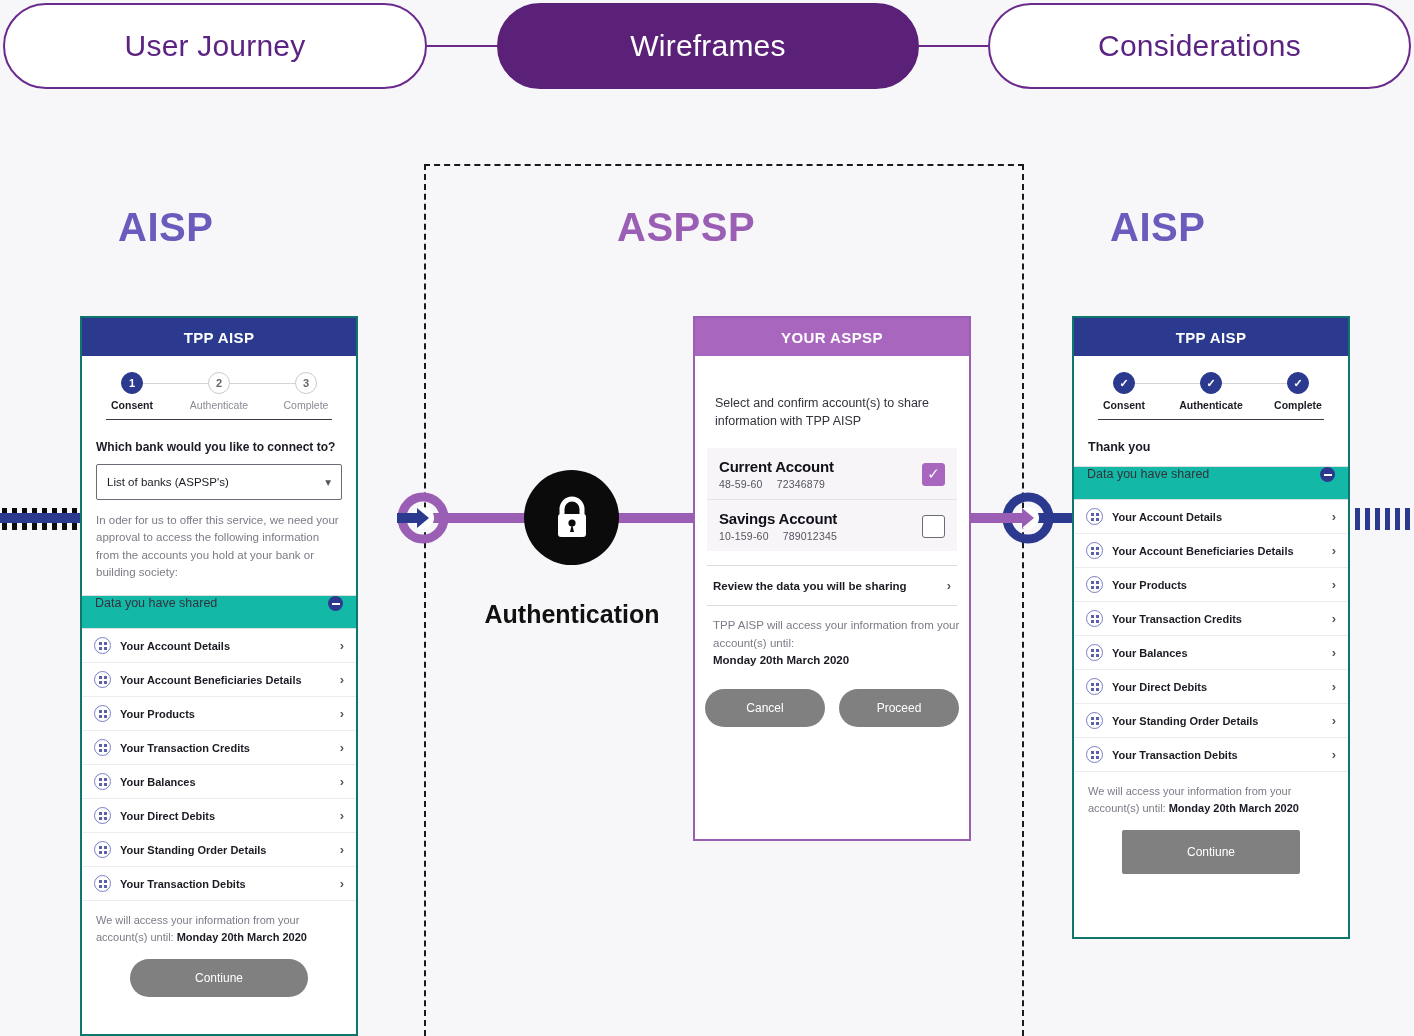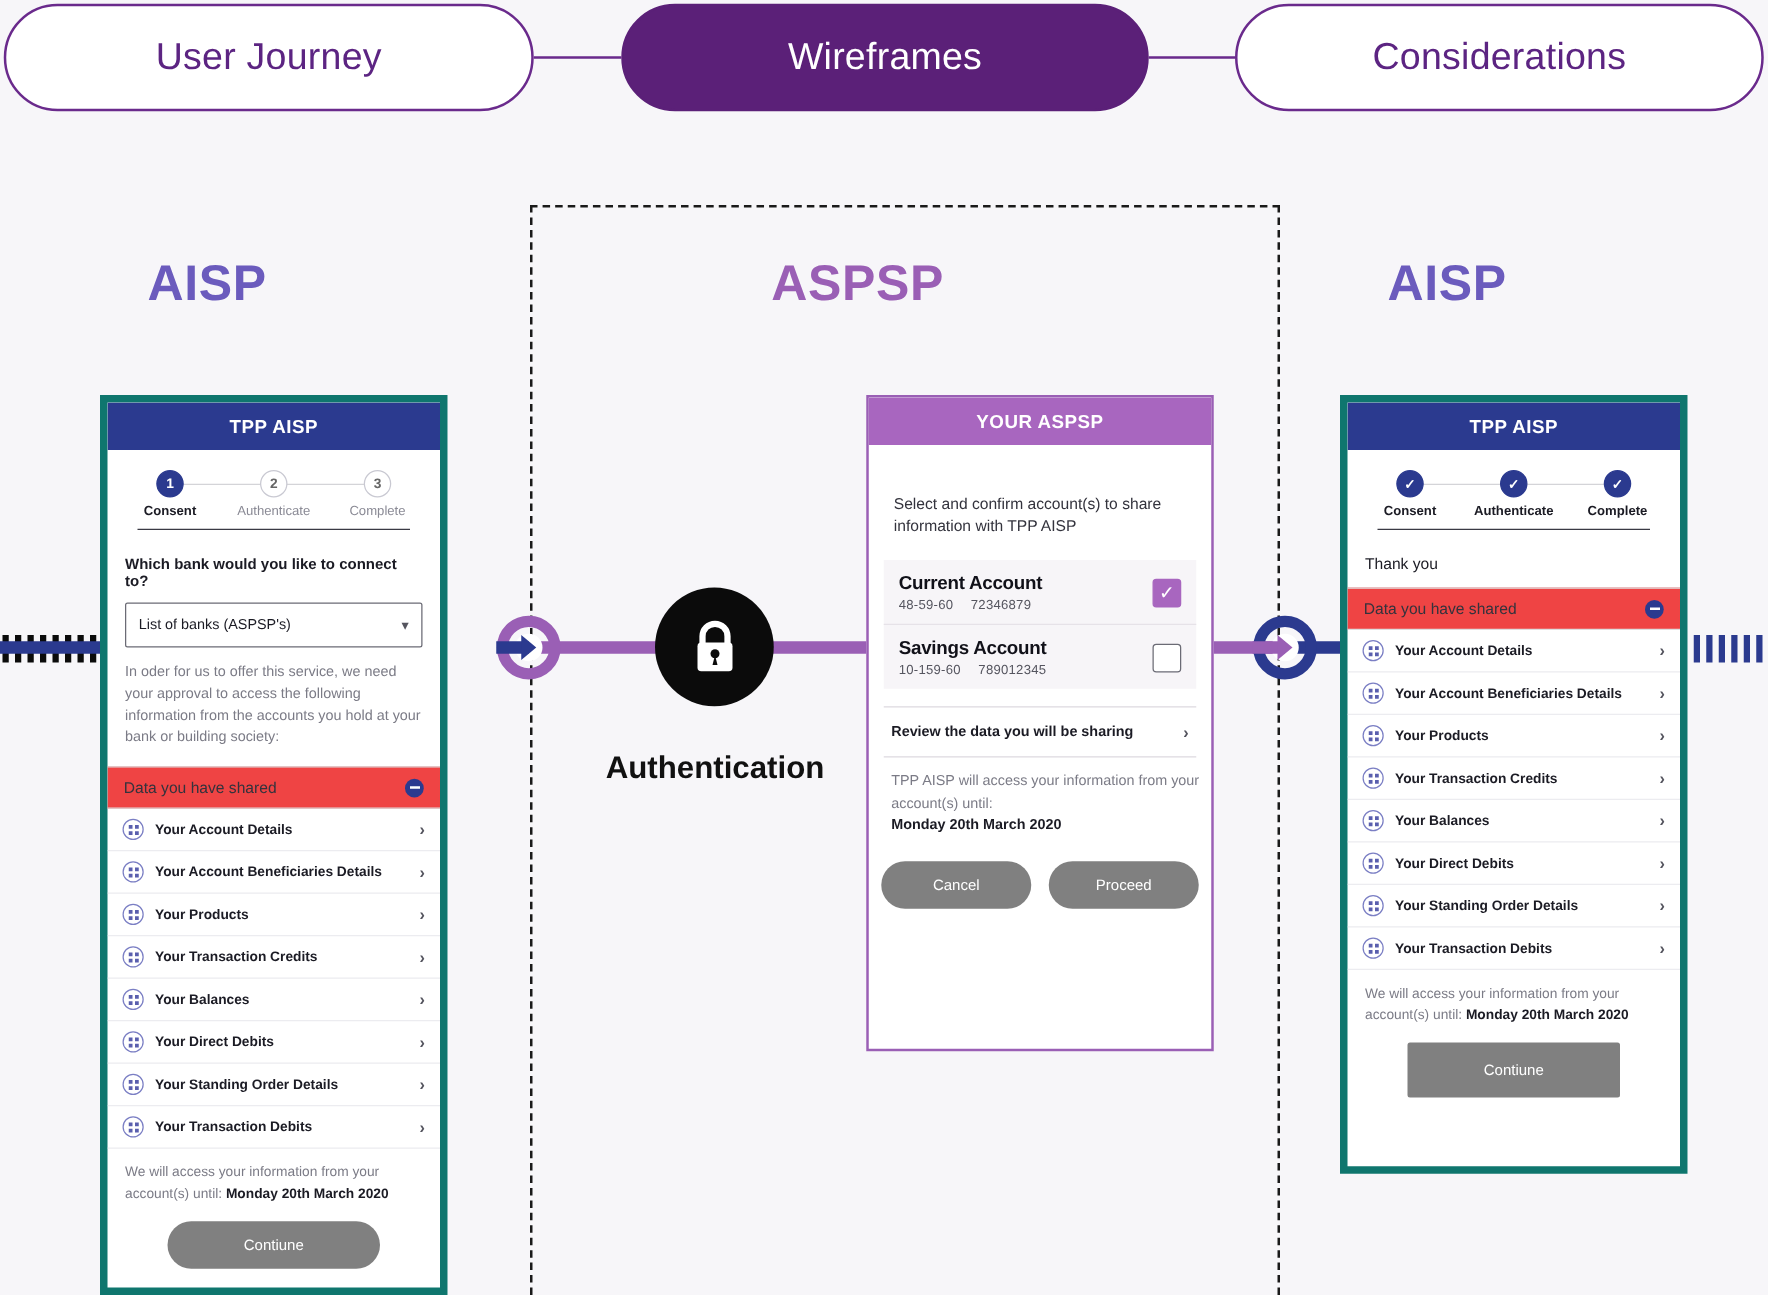--- a/index.html
+++ b/index.html
@@ -73,21 +73,21 @@
   #edgebars-left  { left: 2px;    }
   #edgebars-right { left: 1355px; }
   .edgebars i { display: block; width: 5px; height: 22px; }
   #edgebars-left  i { background: #0b0b0b; }
   #edgebars-right i { background: #2b3a8f; }
 
   
   .phone {
     position: absolute; background: #ffffff; overflow: hidden;
   }
-  .phone.navy   { border: 6px solid #0f766e; }
+  .phone.navy   { border: 2px solid #0f766e; }
   .phone.purple { border: 2px solid #9a5fb5; }
   #phone-left  { left: 80px;  top: 316px; width: 278px; height: 720px; }
   #phone-mid   { left: 693px; top: 316px; width: 278px; height: 525px; }
   #phone-right { left: 1072px; top: 316px; width: 278px; height: 623px; }
 
   .phone-header {
     height: 38px; display: flex; align-items: center; justify-content: center;
     color: #ffffff; font-size: 15px; font-weight: bold; letter-spacing: .4px;
   }
   .phone-header.navy   { background: #2b3a8f; }
@@ -119,22 +119,22 @@
   .selectbox {
     height: 36px; border: 1px solid #6b6b75; border-radius: 2px;
     display: flex; align-items: center; padding: 0 10px;
     font-size: 11.5px; color: #1b1b24;
   }
   .selectbox .chev { margin-left: auto; color: #55555f; }
   .note { font-size: 11.5px; line-height: 1.5; color: #7b7b86; margin-top: 12px; }
 
   
   .acc-head {
-    background: #ef4444; border-top: 1px solid #dededf; border-bottom: 1px solid #dededf;
-    height: 34px; display: flex; align-items: center; padding: 0 13px;
+    background: #14b8a6; border-top: 1px solid #dededf; border-bottom: 1px solid #dededf;
+    height: 34px; display: flex; padding: 0 13px;
     font-size: 12.5px; color: #33333d;
   }
   .minus-badge {
     margin-left: auto; width: 15px; height: 15px; border-radius: 50%;
     background: #2b3a8f; display: flex; align-items: center; justify-content: center;
   }
   .minus-badge i { display: block; width: 8px; height: 2px; background: #fff; }
 
   
   .drow {
@@ -184,21 +184,21 @@
   .review {
     display: flex; align-items: center; margin: 14px 12px 0 12px; padding: 12px 6px 12px 6px;
     border-top: 1px solid #ddd9e0; border-bottom: 1px solid #ddd9e0;
     font-size: 11.5px; font-weight: bold; color: #1b1b24;
   }
   .mid-note { font-size: 11.5px; line-height: 1.5; color: #7b7b86; padding: 11px 7px 0 18px; }
   .mid-note strong { color: #1b1b24; }
   .btn-row { display: flex; gap: 14px; justify-content: center; margin-top: 20px; }
   .btn-row .btn { width: 120px; height: 38px; border-radius: 19px; margin: 0; }
 
-  .thanks-title { font-size: 12.5px; font-weight: normal; color: #1b1b24; }
+  .thanks-title { font-size: 12.5px; font-weight: bold; color: #1b1b24; }
   .thanks-note { font-size: 11.5px; line-height: 1.5; color: #7b7b86; margin-top: 6px; }
 </style>
 </head>
 <body>
 
 <div id="stage">
 
   <div class="tabbar">
     <div class="tab-link" id="tab-link-1"></div>
     <div class="tab-link" id="tab-link-2"></div>

